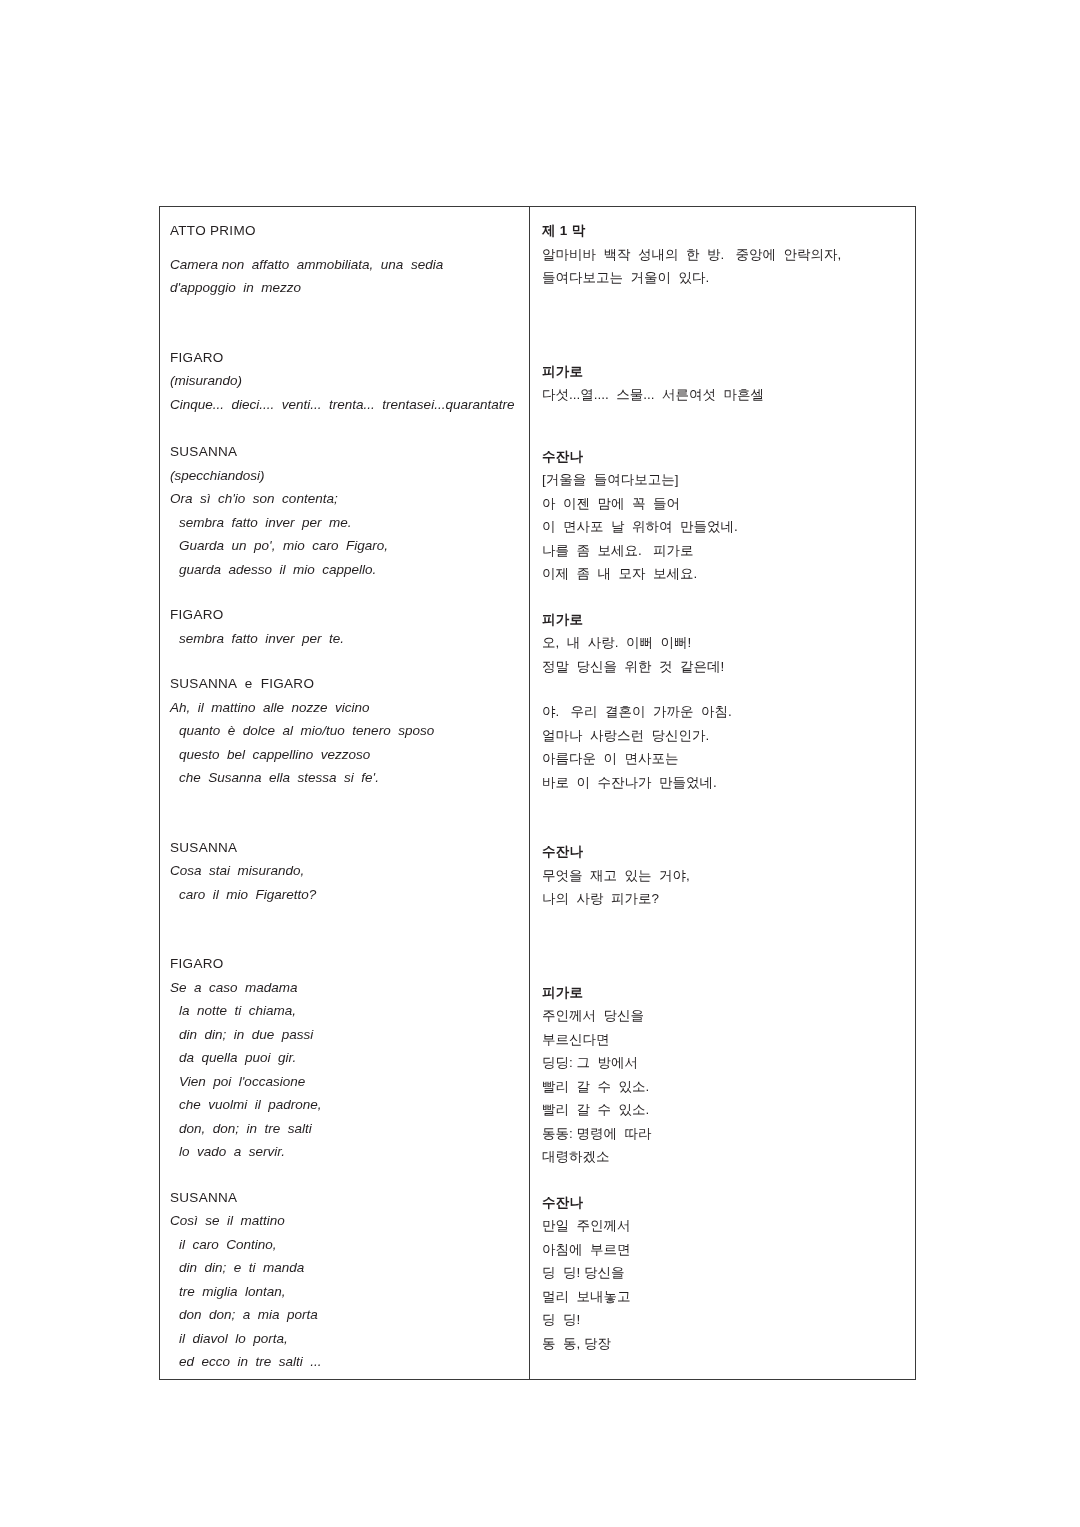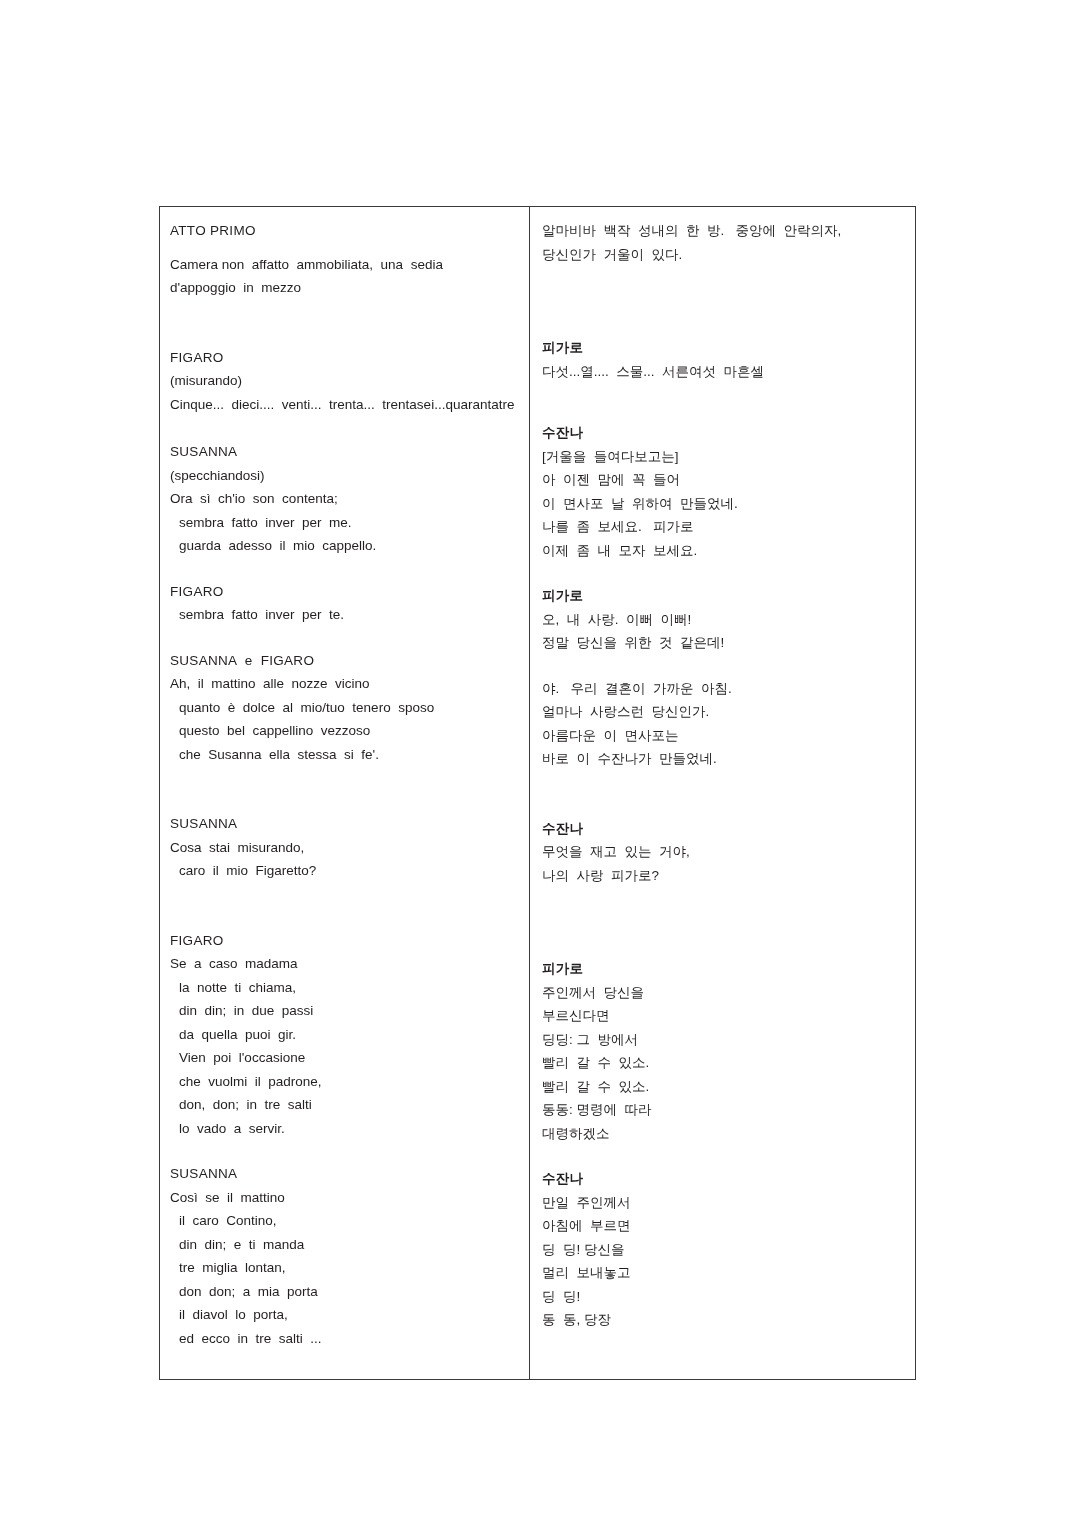--- a/index.html
+++ b/index.html
@@ -62,21 +62,21 @@
     white-space: pre;
   }
   .it .speaker { font-weight: 400; }
   .ko .speaker { font-weight: 700; }
 
   .line {
     font-size: 13.5px;
     line-height: 23.5px;
     white-space: pre;
   }
-  .it .line { font-weight: 400; }
+  .it .line { font-weight: 400; font-style: italic; }
   .ko .line { font-weight: 400; }
 
   .indent { padding-left: 9px; }
 
   .spacer { width: 100%; }
 </style>
 </head>
 <body>
 
 <div class="page">
@@ -93,20 +93,21 @@
           <div class="speaker">FIGARO</div>
           <div class="line">(misurando)</div>
           <div class="line">Cinque...  dieci....  venti...  trenta...  trentasei...quarantatre</div>
         </div>
         <div class="spacer" style="height: 24px;"></div>
         <div class="block">
           <div class="speaker">SUSANNA</div>
           <div class="line">(specchiandosi)</div>
           <div class="line">Ora  sì  ch'io  son  contenta;</div>
           <div class="line indent">sembra  fatto  inver  per  me.</div>
+          <div class="line indent">Guarda  un  po',  mio  caro  Figaro,</div>
           <div class="line indent">guarda  adesso  il  mio  cappello.</div>
         </div>
         <div class="spacer" style="height: 22px;"></div>
         <div class="block">
           <div class="speaker">FIGARO</div>
           <div class="line indent">sembra  fatto  inver  per  te.</div>
         </div>
         <div class="spacer" style="height: 22px;"></div>
         <div class="block">
           <div class="speaker">SUSANNA  e  FIGARO</div>
@@ -140,22 +141,23 @@
           <div class="line indent">il  caro  Contino,</div>
           <div class="line indent">din  din;  e  ti  manda</div>
           <div class="line indent">tre  miglia  lontan,</div>
           <div class="line indent">don  don;  a  mia  porta</div>
           <div class="line indent">il  diavol  lo  porta,</div>
           <div class="line indent">ed  ecco  in  tre  salti  ...</div>
         </div>
       </div>
     <div class="col col-korean ko" id="col-korean">
         <div class="block">
+          <div class="speaker">제 1 막</div>
           <div class="line">알마비바  백작  성내의  한  방.   중앙에  안락의자,</div>
-          <div class="line">당신인가  거울이  있다.</div>
+          <div class="line">들여다보고는  거울이  있다.</div>
         </div>
         <div class="spacer" style="height: 70px;"></div>
         <div class="block">
           <div class="speaker">피가로</div>
           <div class="line">다섯...열....  스물...  서른여섯  마흔셀</div>
         </div>
         <div class="spacer" style="height: 38px;"></div>
         <div class="block">
           <div class="speaker">수잔나</div>
           <div class="line">[거울을  들여다보고는]</div>

